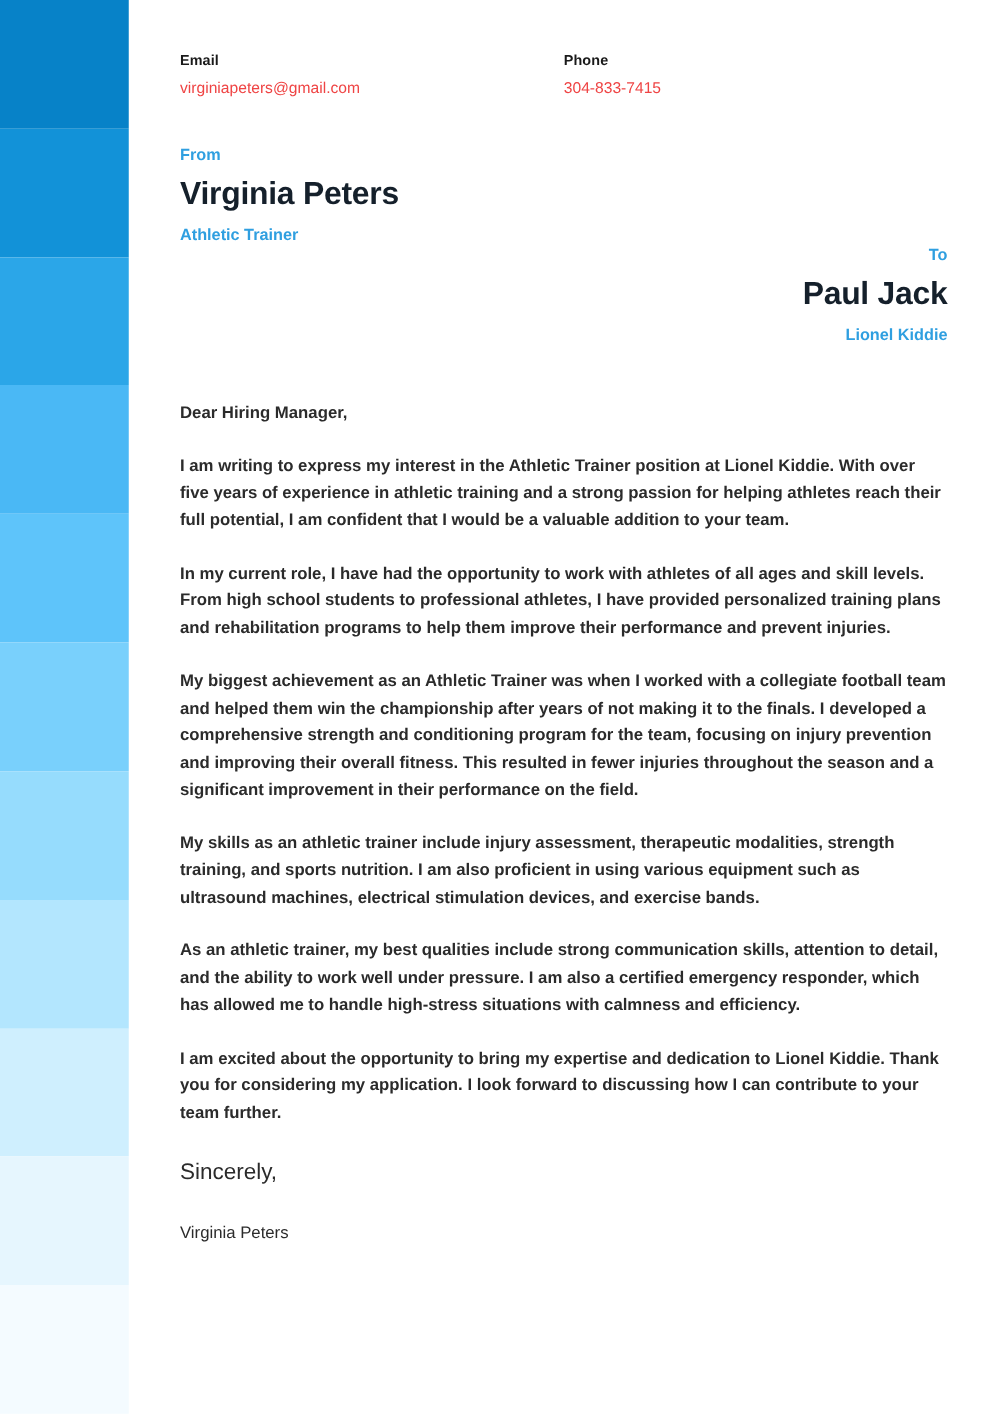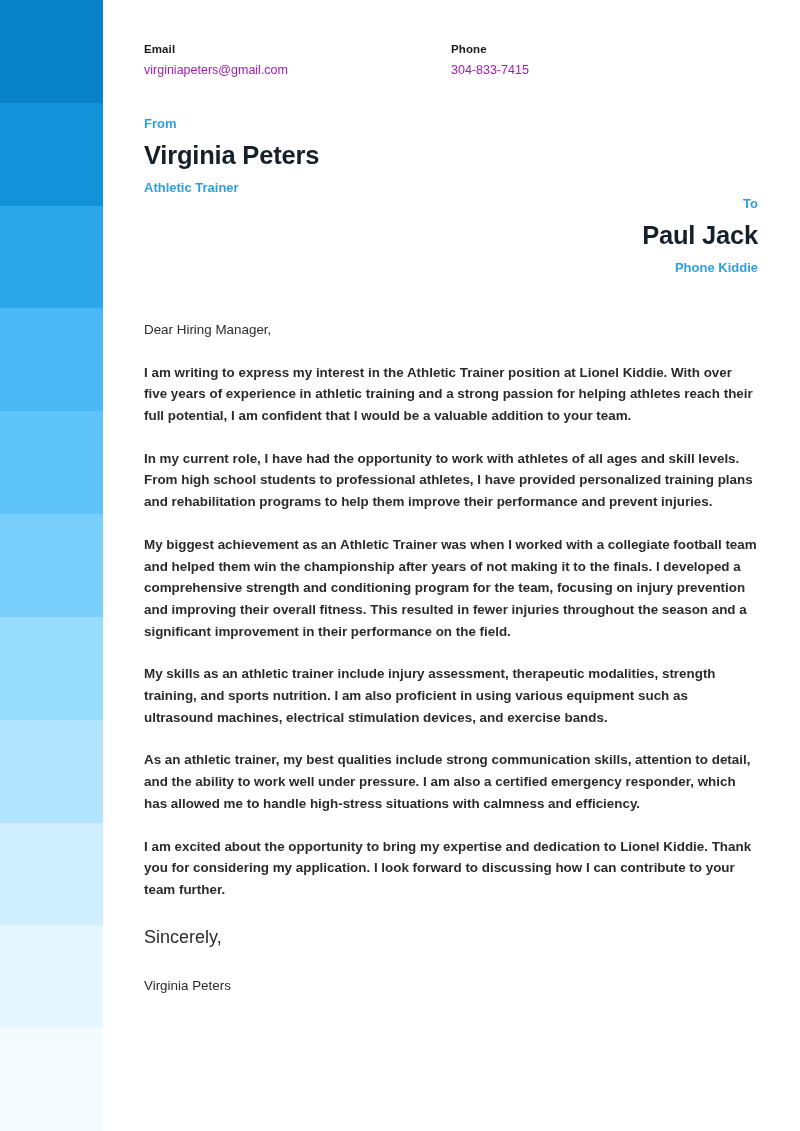--- a/index.html
+++ b/index.html
@@ -59,21 +59,21 @@
   }
   .contact-label {
     font-size: 11.5px;
     font-weight: bold;
     color: #1a1a1a;
     letter-spacing: 0.1px;
     line-height: 1.45;
   }
   .contact-value {
     font-size: 12.5px;
-    color: #a21caf;
+    color: #ef4444;
     line-height: 1.55;
     margin-top: 3px;
   }
 
   
   .fromto-row {
     display: flex;
     margin-top: 36px;
     flex-direction: column;
   }
@@ -106,20 +106,21 @@
   }
 
   
   .letter-body {
     margin-top: 42px;
   }
   .salutation {
     font-size: 13.4px;
     color: #2b2b2b;
     line-height: 1.62;
+    font-weight: bold;
   }
   .paragraph {
     font-size: 13.4px;
     color: #2b2b2b;
     line-height: 1.62;
     margin-top: 21px;
     text-align: left;
     font-weight: bold;
   }
   .closing {
@@ -170,21 +171,21 @@
 
       <div class="fromto-row">
         <div class="fromto-col left">
           <div class="fromto-kicker">From</div>
           <div class="fromto-name">Virginia Peters</div>
           <div class="fromto-sub">Athletic Trainer</div>
         </div>
         <div class="fromto-col right">
           <div class="fromto-kicker">To</div>
           <div class="fromto-name">Paul Jack</div>
-          <div class="fromto-sub">Phone Kiddie</div>
+          <div class="fromto-sub">Lionel Kiddie</div>
         </div>
       </div>
 
       <div class="letter-body">
         <div class="salutation">Dear Hiring Manager,</div>
 
         <div class="paragraph">I am writing to express my interest in the Athletic Trainer position at Lionel Kiddie. With over five years of experience in athletic training and a strong passion for helping athletes reach their full potential, I am confident that I would be a valuable addition to your team.</div>
         <div class="paragraph">In my current role, I have had the opportunity to work with athletes of all ages and skill levels. From high school students to professional athletes, I have provided personalized training plans and rehabilitation programs to help them improve their performance and prevent injuries.</div>
         <div class="paragraph">My biggest achievement as an Athletic Trainer was when I worked with a collegiate football team and helped them win the championship after years of not making it to the finals. I developed a comprehensive strength and conditioning program for the team, focusing on injury prevention and improving their overall fitness. This resulted in fewer injuries throughout the season and a significant improvement in their performance on the field.</div>
         <div class="paragraph">My skills as an athletic trainer include injury assessment, therapeutic modalities, strength training, and sports nutrition. I am also proficient in using various equipment such as ultrasound machines, electrical stimulation devices, and exercise bands.</div>

